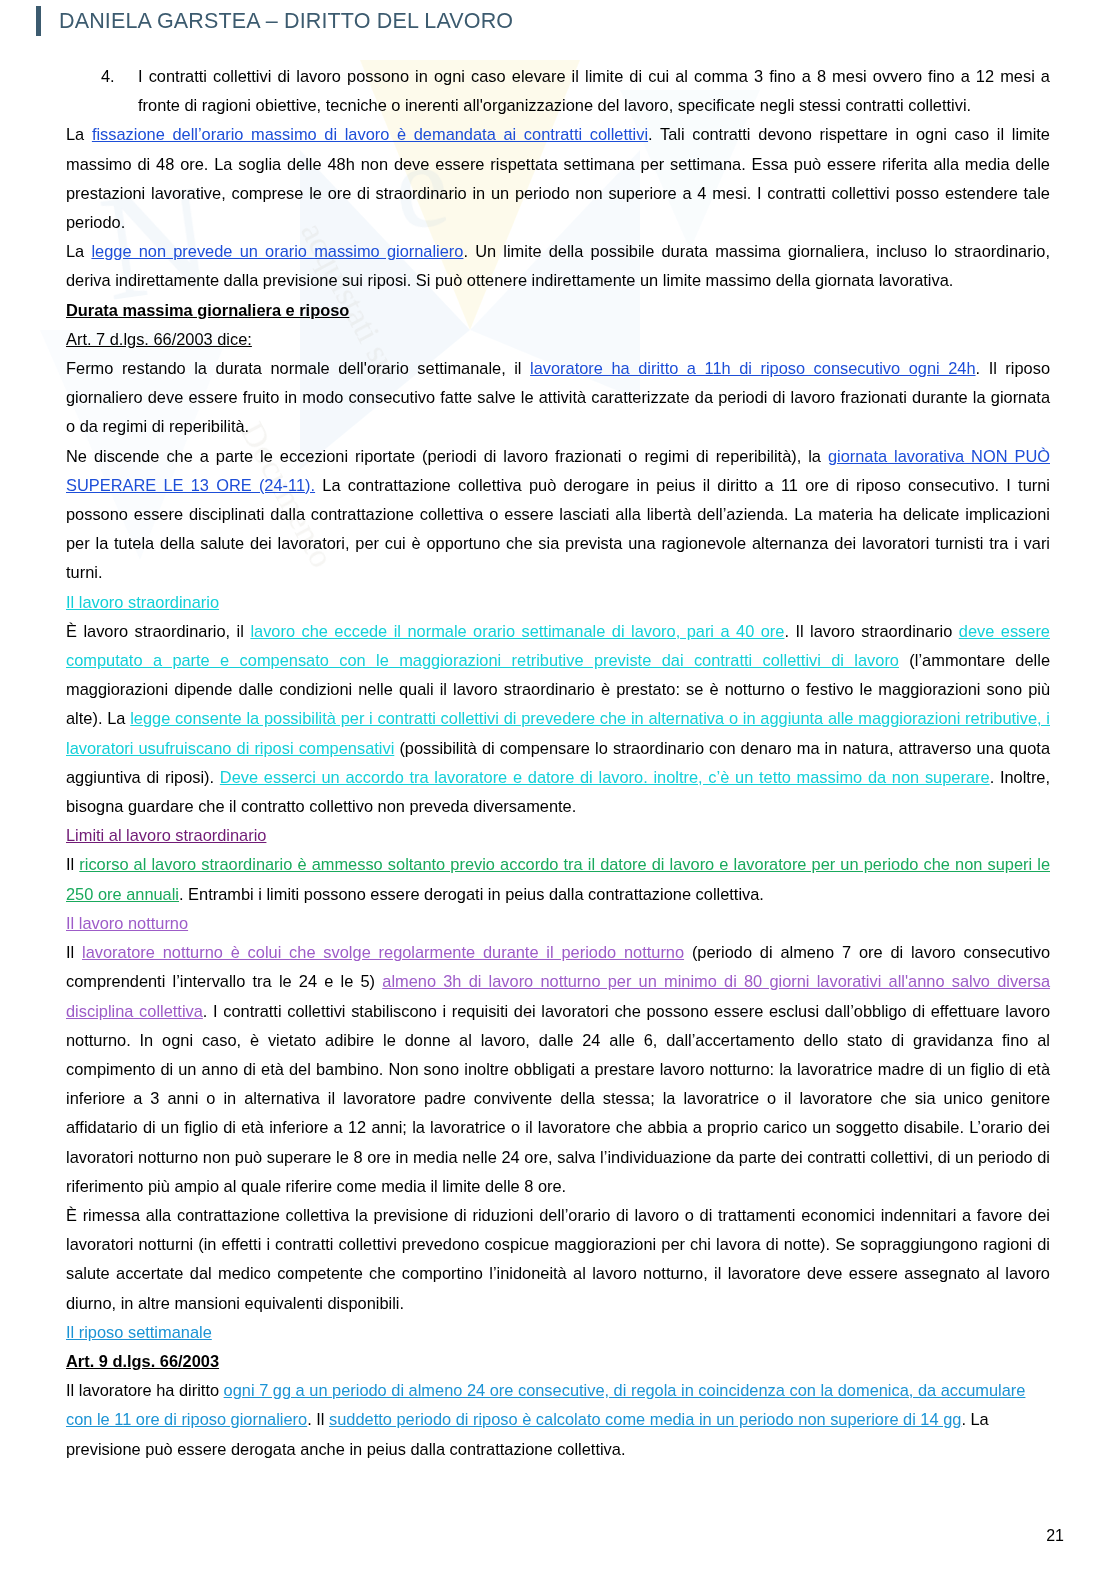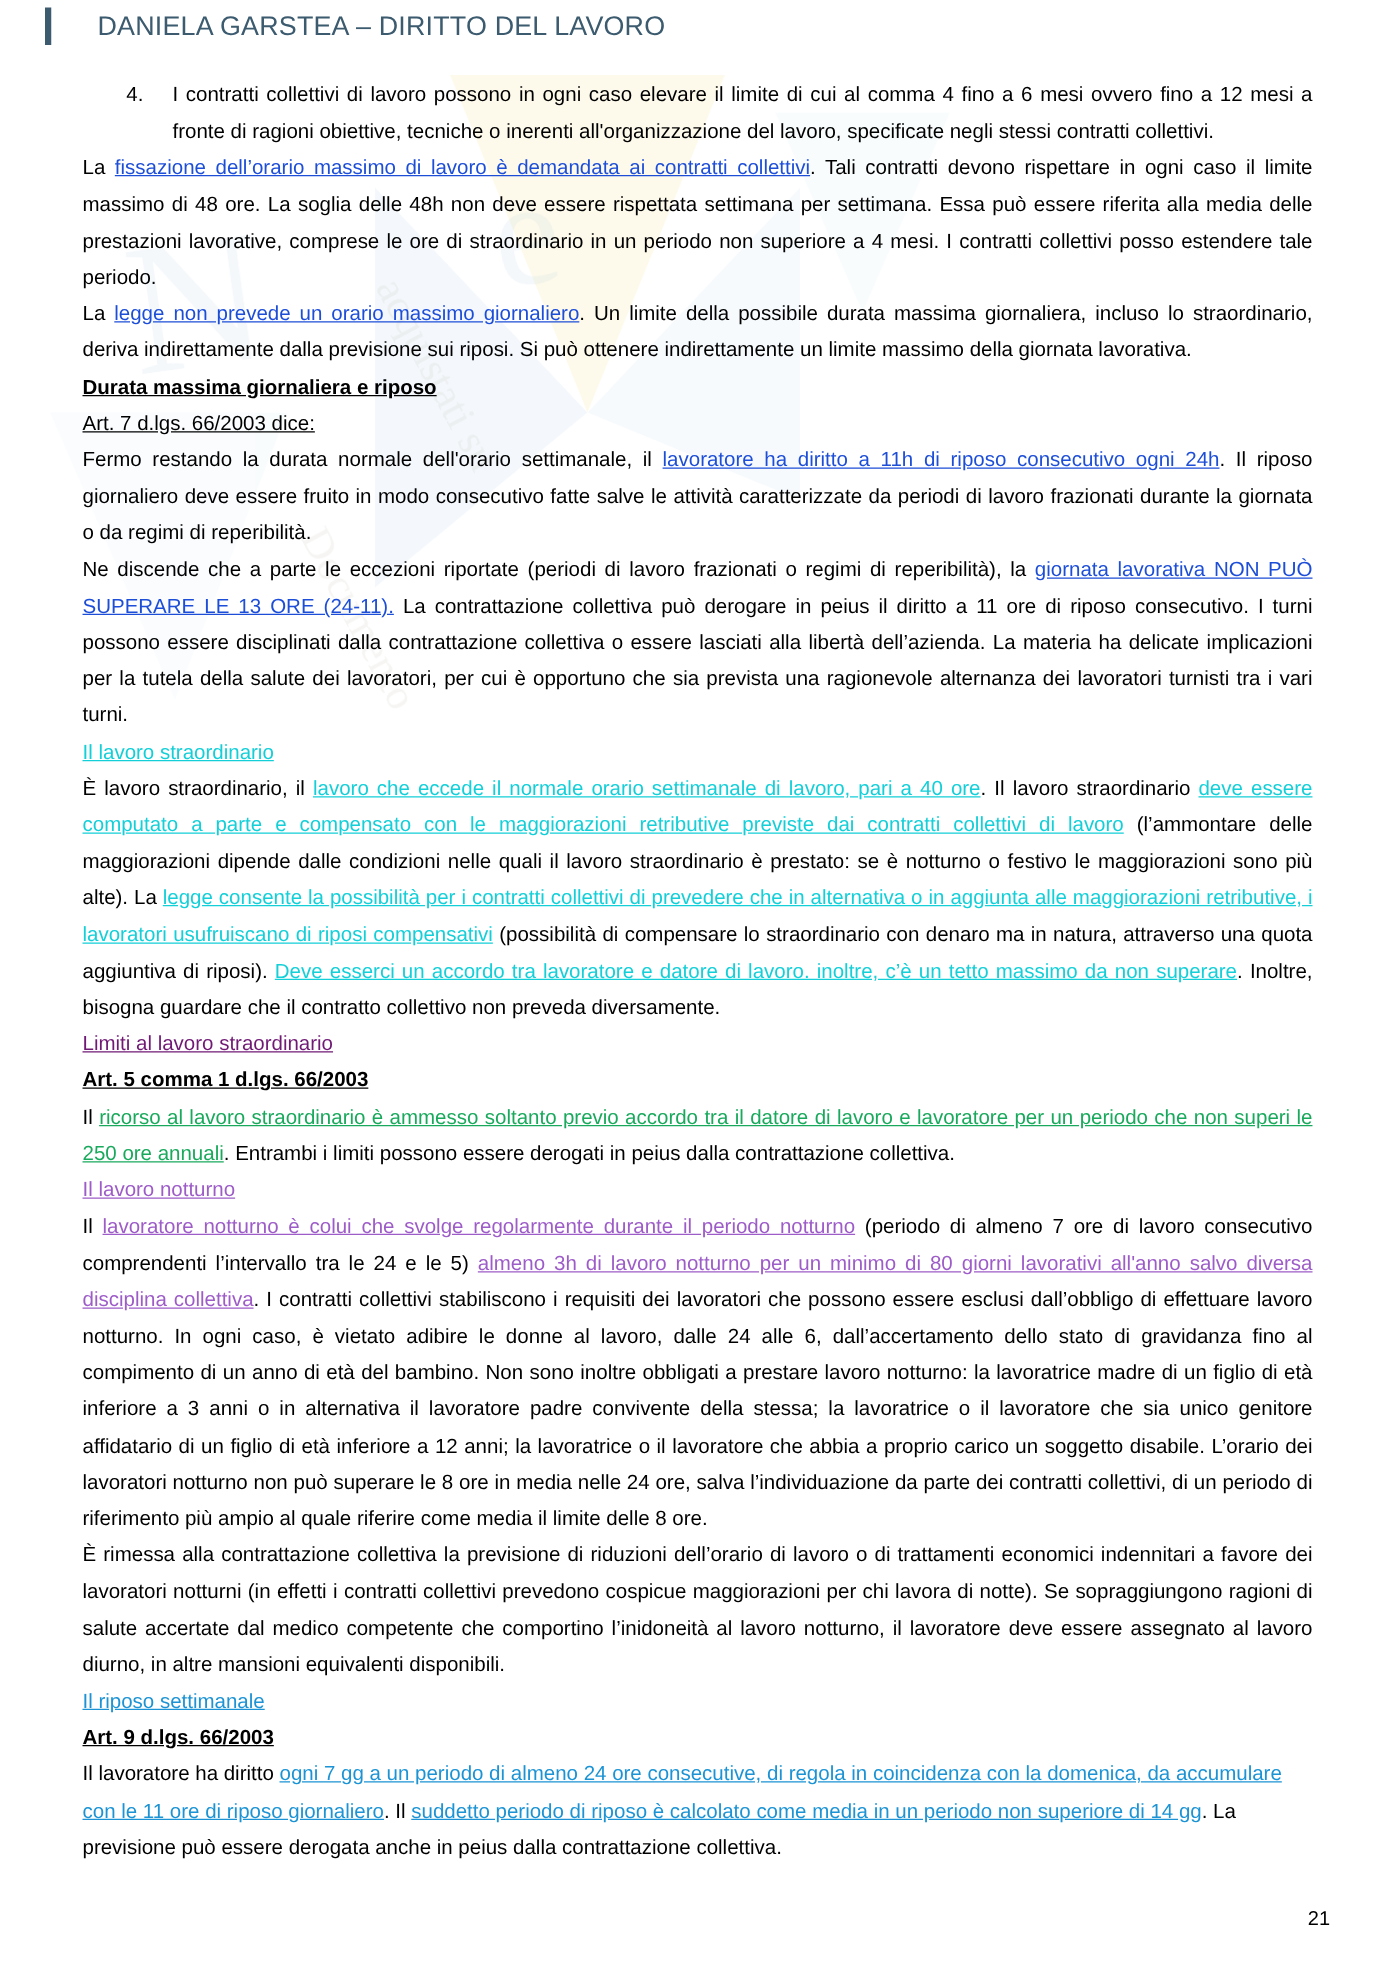--- a/index.html
+++ b/index.html
@@ -43,21 +43,20 @@
     height: 30px;
     background: #3c5b6f;
     margin-right: 18px;
   }
   #header-title {
     font-size: 21.5px;
     letter-spacing: 0.15px;
     color: #3c5b6f;
     white-space: nowrap;
     font-family: "Liberation Sans", sans-serif;
-    margin-left: 19px;
   }
 
   
   #content {
     position: absolute;
     left: 66px;
     top: 62px;
     width: 984px;
     z-index: 2;
     font-size: 16.4px;
@@ -141,21 +140,21 @@
 
   <div id="header">
     <div id="header-bar"></div>
     <div id="header-title">DANIELA GARSTEA – DIRITTO DEL LAVORO</div>
   </div>
 
   <div id="content">
 
     <ul id="list-block">
       <li>
-        <span class="num">4.</span><span>I contratti collettivi di lavoro possono in ogni caso elevare il limite di cui al comma 4 fino a 6 mesi ovvero fino a 12 mesi a fronte di ragioni obiettive, tecniche o inerenti all'organizzazione del lavoro, specificate negli stessi contratti collettivi.</span>
+        <span class="num">4.</span><span>I contratti collettivi di lavoro possono in ogni caso elevare il limite di cui al comma 3 fino a 8 mesi ovvero fino a 12 mesi a fronte di ragioni obiettive, tecniche o inerenti all'organizzazione del lavoro, specificate negli stessi contratti collettivi.</span>
       </li>
     </ul>
 
     <p class="para"><span>La </span><span class="hl-red">fissazione dell’orario massimo di lavoro è demandata ai contratti collettivi</span><span>. Tali contratti devono rispettare in ogni caso il limite massimo di 48 ore. La soglia delle 48h non deve essere rispettata settimana per settimana. Essa può essere riferita alla media delle prestazioni lavorative, comprese le ore di straordinario in un periodo non superiore a 4 mesi. I contratti collettivi posso estendere tale periodo.</span></p>
 
     <p class="para"><span>La </span><span class="hl-red">legge non prevede un orario massimo giornaliero</span><span>. Un limite della possibile durata massima giornaliera, incluso lo straordinario, deriva indirettamente dalla previsione sui riposi. Si può ottenere indirettamente un limite massimo della giornata lavorativa.</span></p>
 
     <p class="para section-head"><span class="head-bold-u">Durata massima giornaliera e riposo</span></p>
 
     <p class="para section-head"><span class="head-u">Art. 7 d.lgs. 66/2003 dice:</span></p>
@@ -163,21 +162,20 @@
     <p class="para"><span>Fermo restando la durata normale dell'orario settimanale, il </span><span class="hl-red">lavoratore ha diritto a 11h di riposo consecutivo ogni 24h</span><span>. Il riposo giornaliero deve essere fruito in modo consecutivo fatte salve le attività caratterizzate da periodi di lavoro frazionati durante la giornata o da regimi di reperibilità.</span></p>
 
     <p class="para"><span>Ne discende che a parte le eccezioni riportate (periodi di lavoro frazionati o regimi di reperibilità), la </span><span class="hl-red">giornata lavorativa NON PUÒ SUPERARE LE 13 ORE (24-11).</span><span> La contrattazione collettiva può derogare in peius il diritto a 11 ore di riposo consecutivo. I turni possono essere disciplinati dalla contrattazione collettiva o essere lasciati alla libertà dell’azienda. La materia ha delicate implicazioni per la tutela della salute dei lavoratori, per cui è opportuno che sia prevista una ragionevole alternanza dei lavoratori turnisti tra i vari turni.</span></p>
 
     <p class="para section-head"><span class="head-cyan">Il lavoro straordinario</span></p>
 
     <p class="para"><span>È lavoro straordinario, il </span><span class="hl-cyan">lavoro che eccede il normale orario settimanale di lavoro, pari a 40 ore</span><span>. Il lavoro straordinario </span><span class="hl-cyan">deve essere computato a parte e compensato con le maggiorazioni retributive previste dai contratti collettivi di lavoro</span><span> (l’ammontare delle maggiorazioni dipende dalle condizioni nelle quali il lavoro straordinario è prestato: se è notturno o festivo le maggiorazioni sono più alte). La </span><span class="hl-cyan">legge consente la possibilità per i contratti collettivi di prevedere che in alternativa o in aggiunta alle maggiorazioni retributive, i lavoratori usufruiscano di riposi compensativi</span><span> (possibilità di compensare lo straordinario con denaro ma in natura, attraverso una quota aggiuntiva di riposi). </span><span class="hl-cyan">Deve esserci un accordo tra lavoratore e datore di lavoro. inoltre, c’è un tetto massimo da non superare</span><span>. Inoltre, bisogna guardare che il contratto collettivo non preveda diversamente.</span></p>
 
     <p class="para section-head"><span class="head-green">Limiti al lavoro straordinario</span></p>
 
-    <p class="para section-head"><span class="head-bold-u">Art. 5 comma 1 d.lgs. 66/2003</span></p>
 
     <p class="para"><span>Il </span><span class="hl-green">ricorso al lavoro straordinario è ammesso soltanto previo accordo tra il datore di lavoro e lavoratore per un periodo che non superi le 250 ore annuali</span><span>. Entrambi i limiti possono essere derogati in peius dalla contrattazione collettiva.</span></p>
 
     <p class="para section-head"><span class="head-purple">Il lavoro notturno</span></p>
 
     <p class="para"><span>Il </span><span class="hl-purple">lavoratore notturno è colui che svolge regolarmente durante il periodo notturno</span><span> (periodo di almeno 7 ore di lavoro consecutivo comprendenti l’intervallo tra le 24 e le 5) </span><span class="hl-purple">almeno 3h di lavoro notturno per un minimo di 80 giorni lavorativi all'anno salvo diversa disciplina collettiva</span><span>. I contratti collettivi stabiliscono i requisiti dei lavoratori che possono essere esclusi dall’obbligo di effettuare lavoro notturno. In ogni caso, è vietato adibire le donne al lavoro, dalle 24 alle 6, dall’accertamento dello stato di gravidanza fino al compimento di un anno di età del bambino. Non sono inoltre obbligati a prestare lavoro notturno: la lavoratrice madre di un figlio di età inferiore a 3 anni o in alternativa il lavoratore padre convivente della stessa; la lavoratrice o il lavoratore che sia unico genitore affidatario di un figlio di età inferiore a 12 anni; la lavoratrice o il lavoratore che abbia a proprio carico un soggetto disabile. L’orario dei lavoratori notturno non può superare le 8 ore in media nelle 24 ore, salva l’individuazione da parte dei contratti collettivi, di un periodo di riferimento più ampio al quale riferire come media il limite delle 8 ore.</span></p>
 
     <p class="para"><span>È rimessa alla contrattazione collettiva la previsione di riduzioni dell’orario di lavoro o di trattamenti economici indennitari a favore dei lavoratori notturni (in effetti i contratti collettivi prevedono cospicue maggiorazioni per chi lavora di notte). Se sopraggiungono ragioni di salute accertate dal medico competente che comportino l’inidoneità al lavoro notturno, il lavoratore deve essere assegnato al lavoro diurno, in altre mansioni equivalenti disponibili.</span></p>
 
     <p class="para section-head"><span class="head-blue">Il riposo settimanale</span></p>

